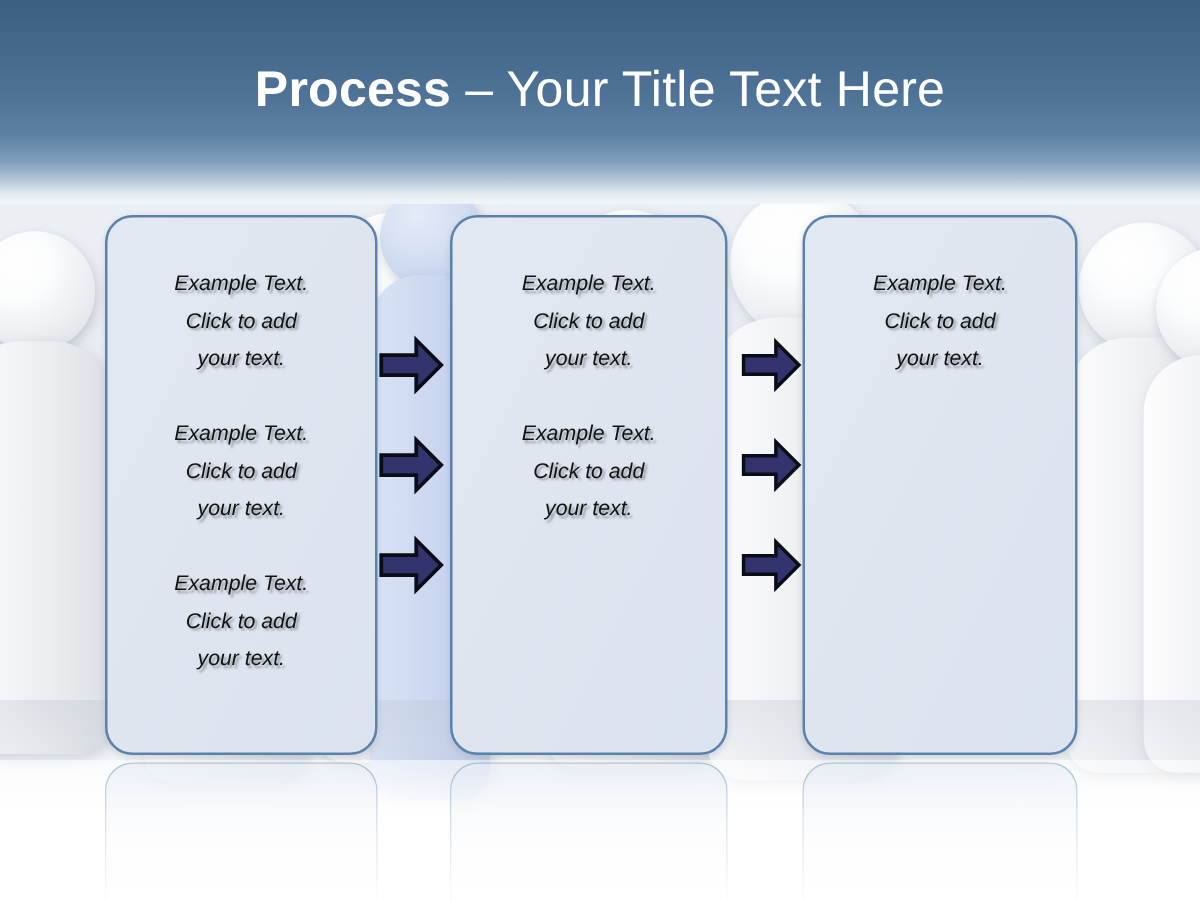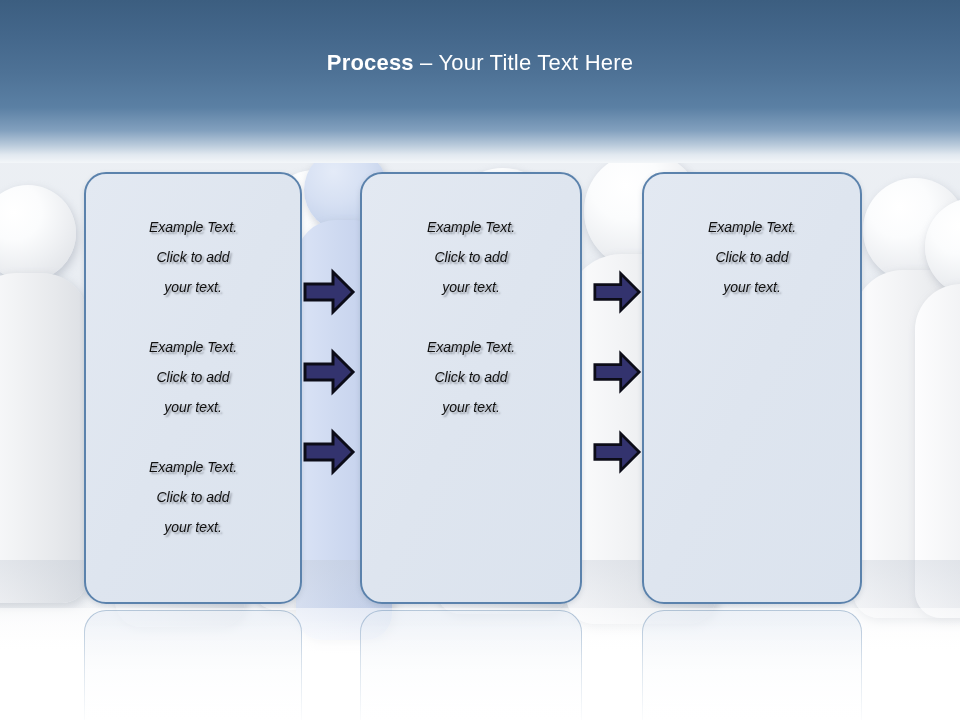--- a/index.html
+++ b/index.html
@@ -56,39 +56,39 @@
 
   
   .header{
     position:absolute;left:0;top:0;width:960px;height:163px;
     background:linear-gradient(to bottom,
       #3c5e80 0%, #44678b 22%, #4e7296 45%, #5b80a4 66%,
       #82a0be 80%, #b9cadb 89%, #e2e9f0 95%, #f3f6f9 100%);
   }
   .header-title{
     position:absolute;left:0;top:50px;width:960px;text-align:center;
-    color:#ffffff;font-size:22px;letter-spacing:.2px;white-space:nowrap;
+    color:#ffffff;font-size:40px;letter-spacing:.2px;white-space:nowrap;
   }
   .header-title b{font-weight:bold;}
   .header-title .rest{font-weight:normal;}
 
   
   .box{
     position:absolute;
     background:linear-gradient(to bottom right,#e3e9f2 0%,#dee5ef 50%,#dbe3ee 100%);
     border:2px solid #5b82ac;
     border-radius:22px;
     box-sizing:border-box;
     box-shadow:0 2px 5px rgba(120,135,155,.25);
   }
   .box-text{
     position:absolute;left:10px;right:10px;top:38px;
     text-align:center;
     font-style:italic;
-    font-size:14px;
+    font-size:17px;
     line-height:30px;
     color:#111111;
     text-shadow:2px 2px 2px rgba(120,126,136,.75);
   }
   .para{margin:0 0 30px 0;white-space:pre-line;}
   .para:last-child{margin-bottom:0;}
 
   
   .box-refl{
     position:absolute;

